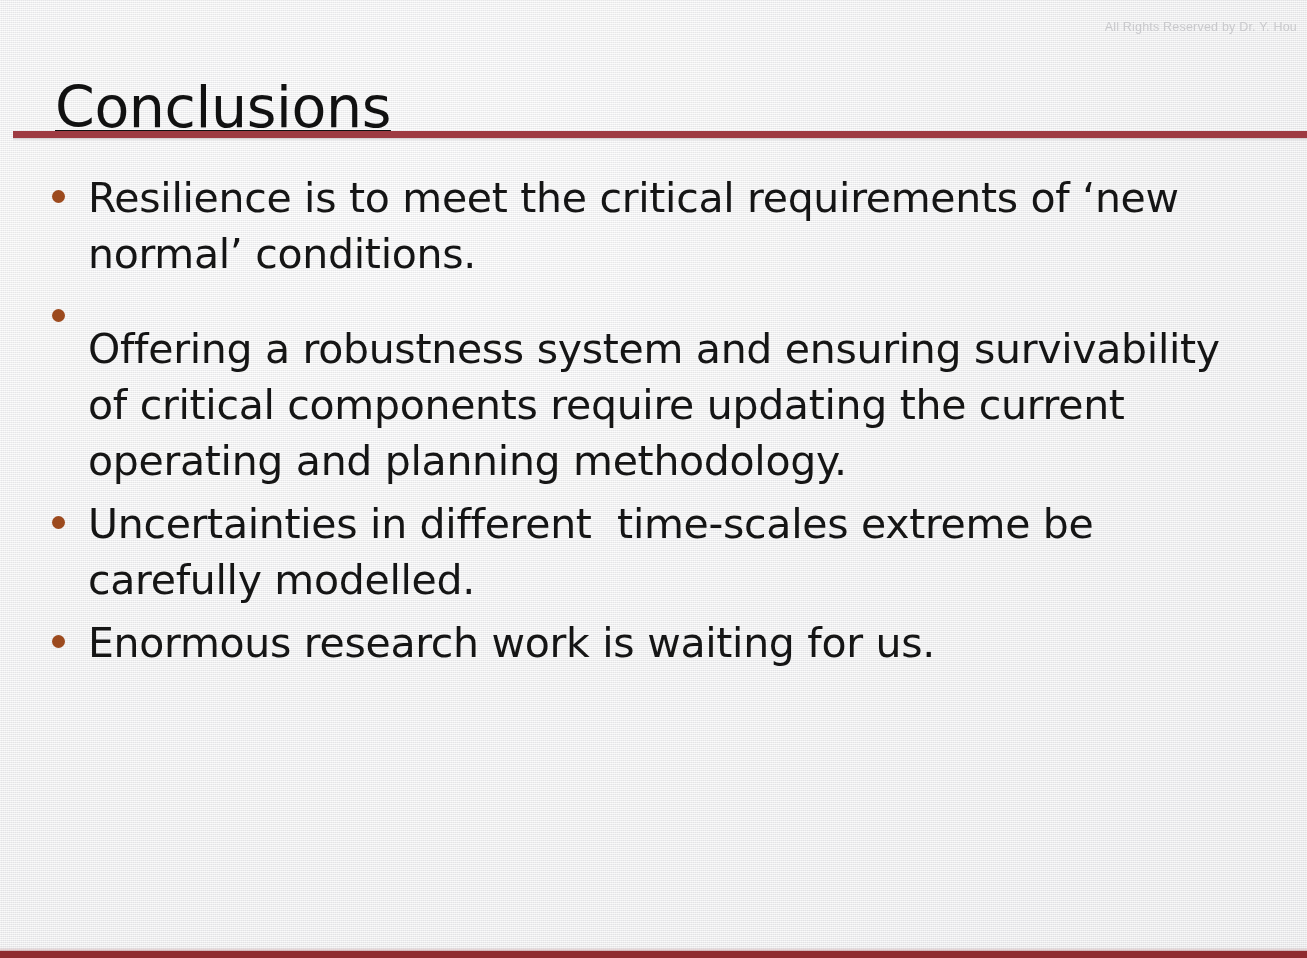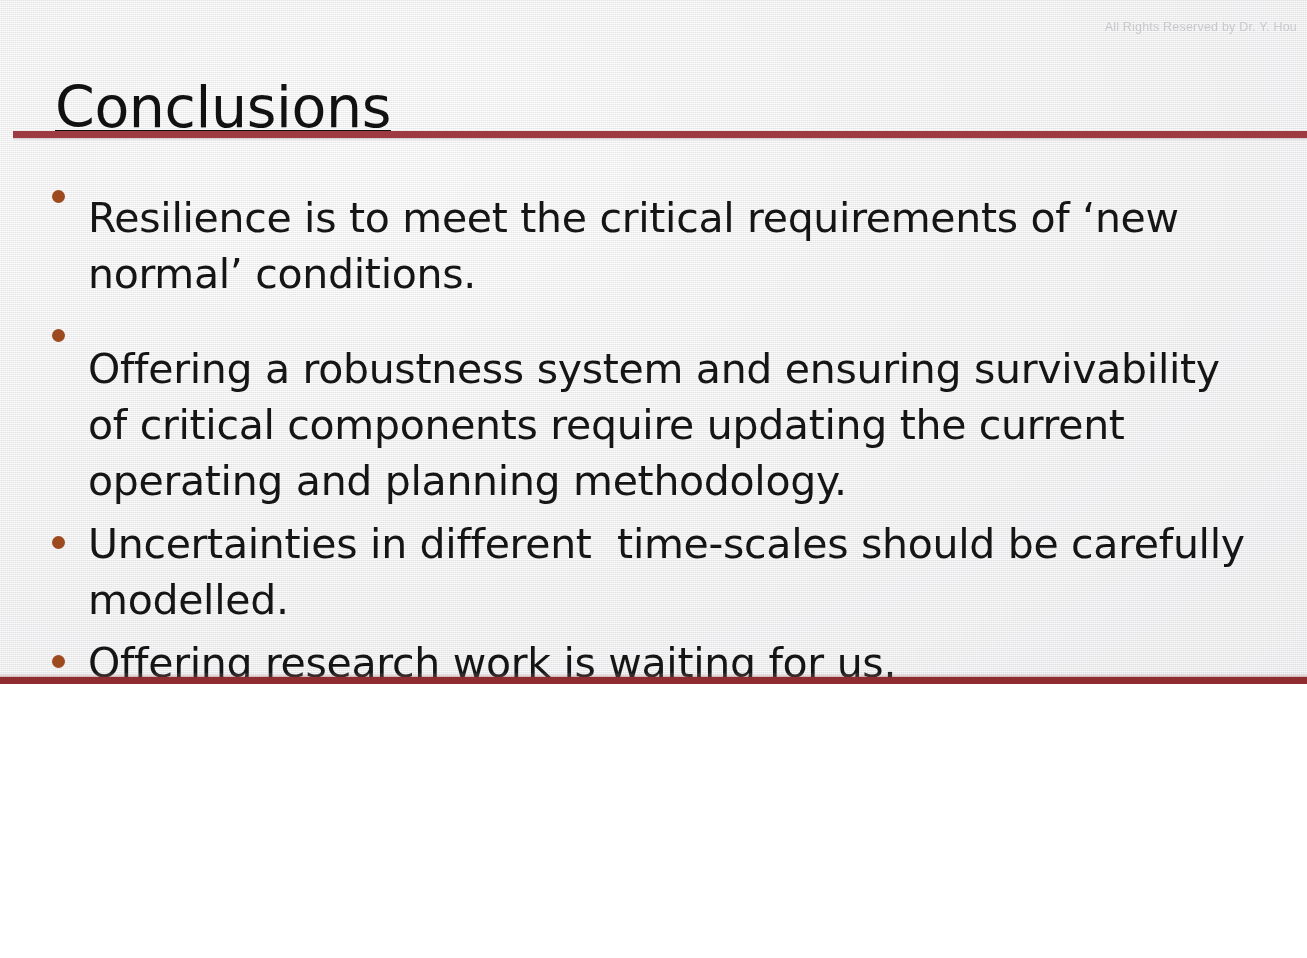--- a/index.html
+++ b/index.html
@@ -11,21 +11,21 @@
     width: 1307px;
     height: 958px;
     overflow: hidden;
     font-family: "Liberation Sans", "DejaVu Sans", sans-serif;
     background: #ffffff;
   }
 
   .slide {
     position: relative;
     width: 1307px;
-    height: 684px;
+    height: 958px;
     box-sizing: border-box;
     background:
       radial-gradient(ellipse at 30% 25%, #fdfdfd 0%, #f4f4f4 55%, #ededee 100%);
     overflow: hidden;
   }
 
   
   .slide::before {
     content: "";
     position: absolute;
@@ -115,21 +115,21 @@
     line-height: 56px;
     color: #151515;
     font-family: "DejaVu Sans", sans-serif;
     font-weight: 400;
     letter-spacing: -0.3px;
     white-space: pre-wrap;
     -webkit-font-smoothing: antialiased;
   }
 
   
-  .bullet[data-idx="0"] .bullet-text { max-width: 1130px; margin-top: 20px; }
+  .bullet[data-idx="0"] .bullet-text { max-width: 1130px; }
   .bullet[data-idx="1"] .bullet-text { max-width: 1160px; }
   .bullet[data-idx="2"] .bullet-text { max-width: 1150px; margin-top: 32px; }
   .bullet[data-idx="3"] .bullet-text { max-width: 1190px; }
   .bullet[data-idx="4"] .bullet-text { max-width: 1190px; }
 
   
   .bottom-bar {
     position: absolute;
     left: 0;
     right: 0;
@@ -166,26 +166,26 @@
     </div>
 
 
     <div class="bullet" data-idx="2">
       <span class="bullet-dot"></span>
       <span class="bullet-text">Offering a robustness system and ensuring survivability of critical components require updating the current operating and planning methodology.</span>
     </div>
 
     <div class="bullet" data-idx="3">
       <span class="bullet-dot"></span>
-      <span class="bullet-text">Uncertainties in different  time-scales should be carefully modelled.</span>
+      <span class="bullet-text">Uncertainties in different  time-scales extreme be carefully modelled.</span>
     </div>
 
     <div class="bullet" data-idx="4">
       <span class="bullet-dot"></span>
-      <span class="bullet-text">Offering research work is waiting for us.</span>
+      <span class="bullet-text">Enormous research work is waiting for us.</span>
     </div>
 
   </div>
 
   <div class="bottom-bar-glow"></div>
   <div class="bottom-bar"></div>
 
 </div>
 
 </body></html>

